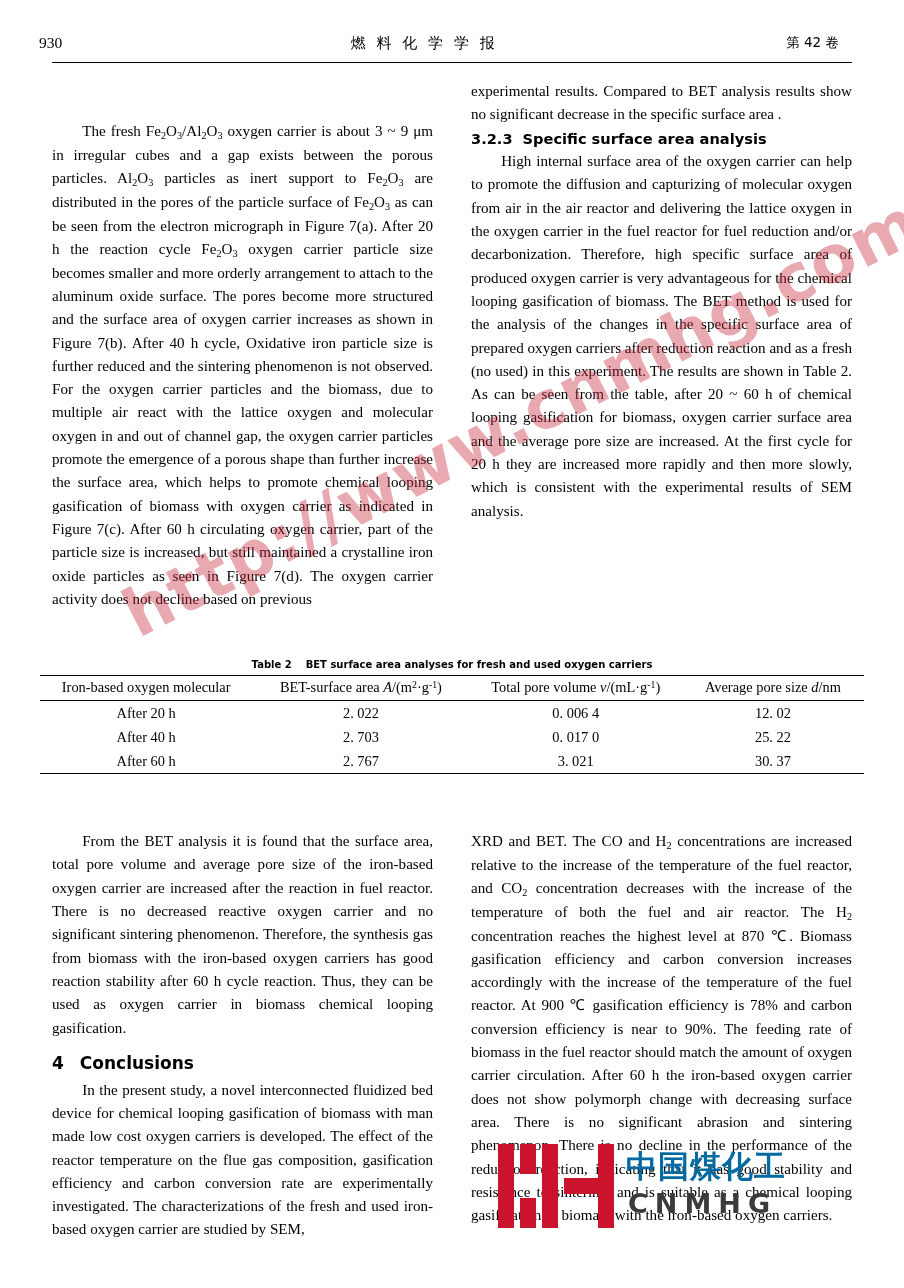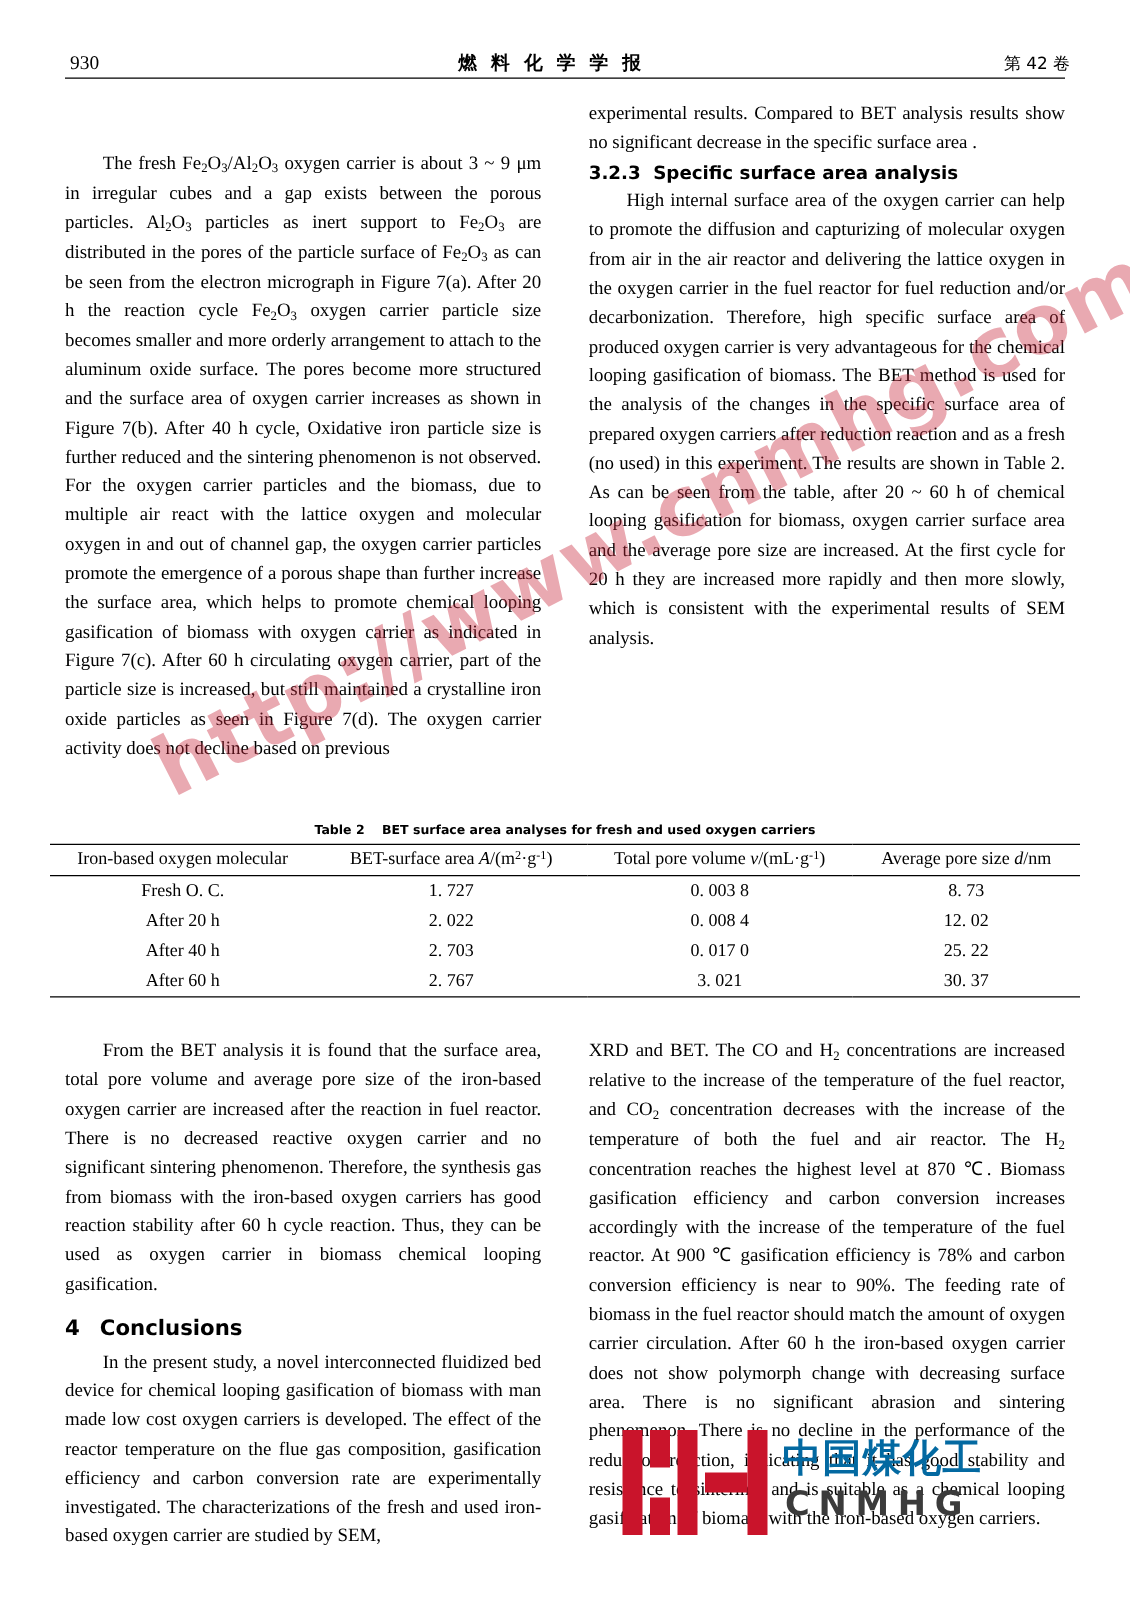--- a/index.html
+++ b/index.html
@@ -17,38 +17,38 @@
   }
   .page {
     position: absolute;
     left: 0; top: 0;
     width: 904px;
     height: 1288px;
   }
   
   .header {
     position: absolute;
-    left: 56px;
+    left: 39px;
     top: 34px;
     width: 800px;
     height: 26px;
     display: flex;
-    align-items: flex-end;
+    align-items: flex-start;
     justify-content: space-between;
     font-size: 15px;
   }
   .header-page-num {
     font-family: "Liberation Serif", serif;
     font-size: 15.5px;
   }
   .header-journal {
     font-family: "DejaVu Sans", sans-serif;
     font-size: 15px;
     letter-spacing: 3px;
-    font-weight: bold;
+    font-weight: normal;
   }
   .header-vol {
     font-family: "DejaVu Sans", sans-serif;
     font-size: 13.5px;
   }
   .header-rule {
     position: absolute;
     left: 52px;
     top: 62px;
     width: 800px;
@@ -252,29 +252,23 @@
       <thead>
         <tr>
           <th>Iron-based oxygen molecular</th>
           <th>BET-surface area <span class="it">A</span>/(m<sup>2</sup>·g<sup>-1</sup>)</th>
           <th>Total pore volume <span class="it">v</span>/(mL·g<sup>-1</sup>)</th>
           <th>Average pore size <span class="it">d</span>/nm</th>
         </tr>
       </thead>
       <tbody>
         <tr>
-          <td class="c1">Fresh O. C.</td>
-          <td class="c2">1. 727</td>
-          <td class="c3">0. 003 8</td>
-          <td class="c4">8. 73</td>
-        </tr>
-        <tr>
           <td class="c1">After 20 h</td>
           <td class="c2">2. 022</td>
-          <td class="c3">0. 008 4</td>
+          <td class="c3">0. 006 4</td>
           <td class="c4">12. 02</td>
         </tr>
         <tr>
           <td class="c1">After 40 h</td>
           <td class="c2">2. 703</td>
           <td class="c3">0. 017 0</td>
           <td class="c4">25. 22</td>
         </tr>
         <tr>
           <td class="c1">After 60 h</td>

